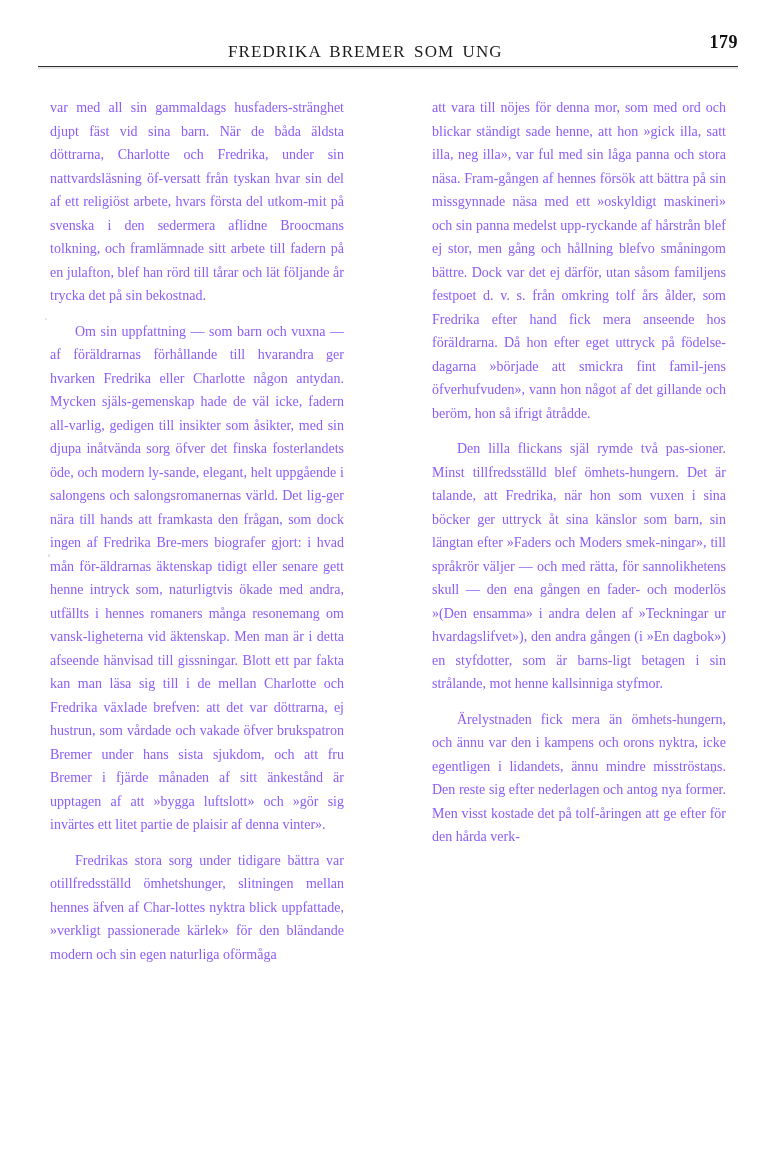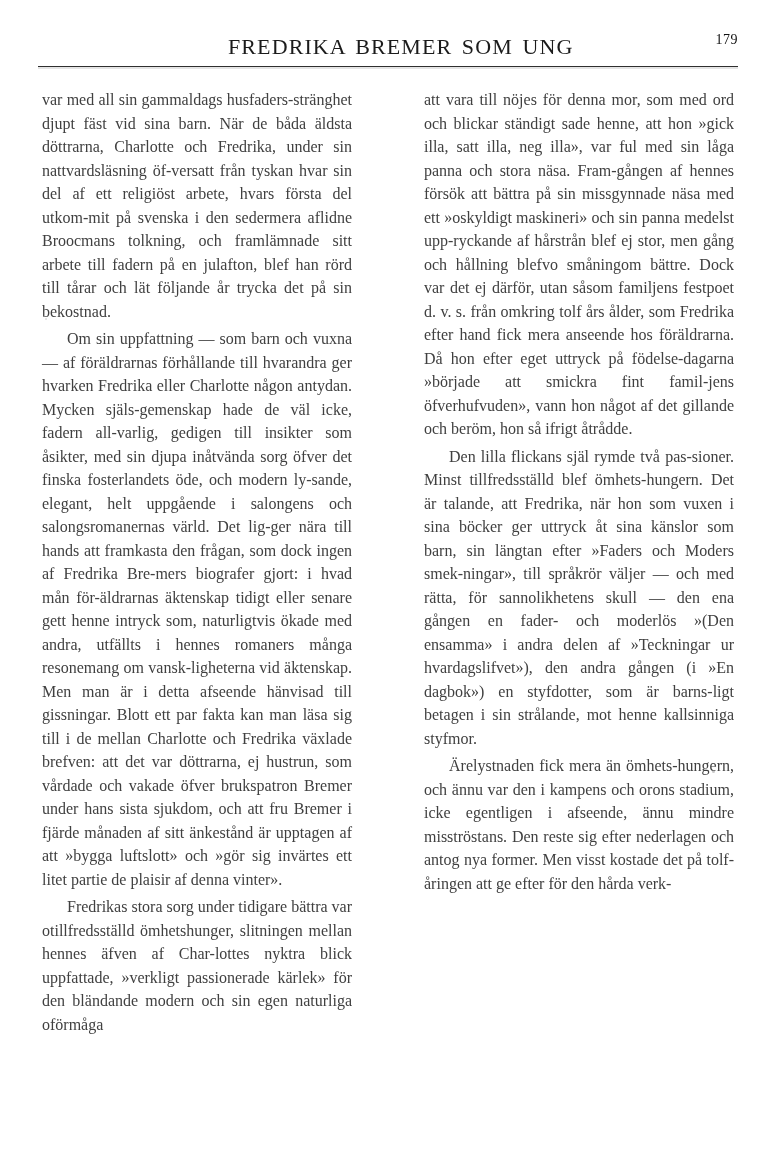--- a/index.html
+++ b/index.html
@@ -29,33 +29,33 @@
   .running-head {
     position: absolute;
     left: 38px;
     top: 34px;
     width: 700px;
     height: 26px;
   }
   .running-head-title {
     position: absolute;
     left: 190px;
-    top: 0;
-    font-size: 22px;
+    top: 8px;
+    font-size: 17px;
     letter-spacing: 1.1px;
     word-spacing: 3px;
     color: #1b1b1b;
     white-space: nowrap;
   }
   .running-head-folio {
     position: absolute;
     right: 0;
     top: -2px;
-    font-size: 14px;
-    font-weight: 400;
+    font-size: 18px;
+    font-weight: 700;
     letter-spacing: 0.5px;
     color: #101010;
     white-space: nowrap;
   }
   .head-rule {
     position: absolute;
     left: 38px;
     top: 66px;
     width: 700px;
     height: 1px;
@@ -79,26 +79,26 @@
     top: 84px;
     width: 700px;
     height: 1020px;
     display: flex;
     justify-content: space-between;
   }
   .column {
     width: 318px;
   }
   .column p {
-    margin: 4px;
-    font-size: 16px;
+    margin: 12px;
+    font-size: 14px;
     line-height: 23.5px;
     text-align: justify;
     text-justify: inter-word;
-    color: #404040;
+    color: #8b5cf6;
     hyphens: manual;
     -webkit-hyphens: manual;
   }
   .column p + p {
     margin-top: 0;
   }
   .column p.indent {
     text-indent: 25px;
   }
   
@@ -132,21 +132,21 @@
 
     <div class="column">
       <p>var med all sin gammaldags husfaders-stränghet djupt fäst vid sina barn. När de båda äldsta döttrarna, Charlotte och Fredrika, under sin nattvardsläsning öf-versatt från tyskan hvar sin del af ett religiöst arbete, hvars första del utkom-mit på svenska i den sedermera aflidne Broocmans tolkning, och framlämnade sitt arbete till fadern på en julafton, blef han rörd till tårar och lät följande år trycka det på sin bekostnad.</p>
       <p class="indent">Om sin uppfattning — som barn och vuxna — af föräldrarnas förhållande till hvarandra ger hvarken Fredrika eller Charlotte någon antydan. Mycken själs-gemenskap hade de väl icke, fadern all-varlig, gedigen till insikter som åsikter, med sin djupa inåtvända sorg öfver det finska fosterlandets öde, och modern ly-sande, elegant, helt uppgående i salongens och salongsromanernas värld.   Det lig-ger nära till hands att framkasta den frågan, som dock ingen af Fredrika Bre-mers biografer gjort: i hvad mån för-äldrarnas äktenskap tidigt eller senare gett henne intryck som, naturligtvis ökade med andra, utfällts i hennes romaners många resonemang om vansk-ligheterna vid äktenskap.   Men man är i detta afseende hänvisad till gissningar. Blott ett par fakta kan man läsa sig till i de mellan Charlotte och Fredrika växlade brefven: att det var döttrarna, ej hustrun, som vårdade och vakade öfver brukspatron Bremer under hans sista sjukdom, och att fru Bremer i fjärde månaden af sitt änkestånd är upptagen af att »bygga luftslott» och »gör sig invärtes ett litet partie de plaisir af denna vinter».</p>
       <p class="indent">Fredrikas stora sorg under tidigare bättra var otillfredsställd ömhetshunger, slitningen mellan hennes äfven af Char-lottes nyktra blick uppfattade, »verkligt passionerade kärlek» för den bländande modern och sin egen naturliga oförmåga</p>
     </div>
 
     <div class="column">
       <p>att vara till nöjes för denna mor, som med ord och blickar ständigt sade henne, att hon »gick illa, satt illa, neg illa», var ful med sin låga panna och stora näsa. Fram-gången af hennes försök att bättra på sin missgynnade näsa med ett »oskyldigt maskineri» och sin panna medelst upp-ryckande af hårstrån blef ej stor, men gång och hållning blefvo småningom bättre.   Dock var det ej därför, utan såsom familjens festpoet d. v. s. från omkring tolf års ålder, som Fredrika efter hand fick mera anseende hos föräldrarna. Då hon efter eget uttryck på födelse-dagarna »började att smickra fint famil-jens öfverhufvuden»,  vann hon något af det gillande och beröm, hon så ifrigt åtrådde.</p>
       <p class="indent">Den lilla flickans själ rymde två pas-sioner.   Minst tillfredsställd blef ömhets-hungern.   Det är talande, att Fredrika, när hon som vuxen i sina böcker ger uttryck åt sina känslor som barn, sin längtan efter »Faders och Moders smek-ningar», till språkrör väljer — och med rätta, för sannolikhetens skull — den ena gången en fader- och moderlös »(Den ensamma» i andra delen af »Teckningar ur hvardagslifvet»), den andra gången (i »En dagbok») en styfdotter, som är barns-ligt betagen i sin strålande, mot henne kallsinniga styfmor.</p>
-      <p class="indent">Ärelystnaden fick mera än ömhets-hungern, och ännu var den i kampens och orons stadium, icke egentligen i afseende, ännu mindre misströstans. Den reste sig efter nederlagen och antog nya former.  Men visst kostade det på tolf-åringen att ge efter för den hårda verk-</p>
+      <p class="indent">Ärelystnaden fick mera än ömhets-hungern, och ännu var den i kampens och orons nyktra, icke egentligen i lidandets, ännu mindre misströstans. Den reste sig efter nederlagen och antog nya former.  Men visst kostade det på tolf-åringen att ge efter för den hårda verk-</p>
     </div>
 
   </div>
 
   <div class="speck speck-a"></div>
   <div class="speck speck-b"></div>
   <div class="speck speck-c"></div>
 
 </div>
 

